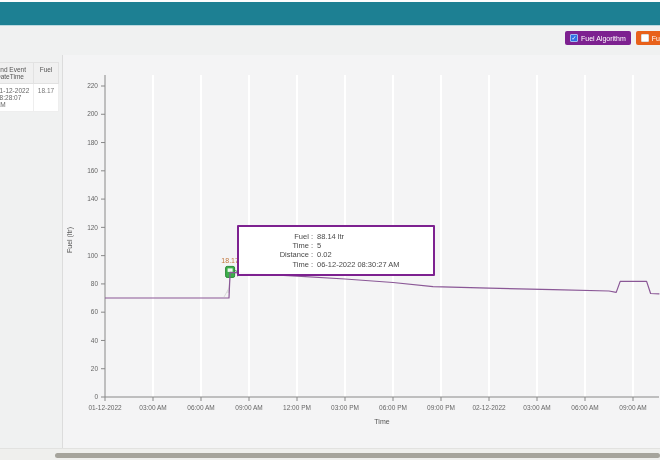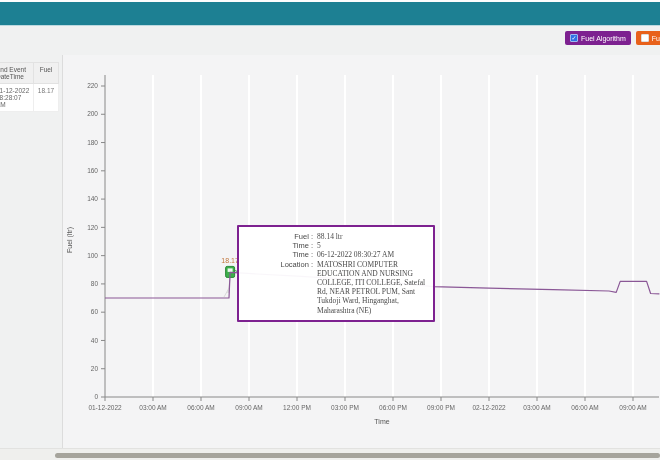--- a/index.html
+++ b/index.html
@@ -32,21 +32,21 @@
   
   .tooltip{
     position:absolute;left:237px;top:225px;width:188px;z-index:30;
     background:rgba(255,255,255,0.95);
     border:2px solid #7d2190;border-radius:1px;
     padding:5px 4px 5px 2px;font-size:7.5px;color:#4a4a4a;
   }
   .tt-row{display:flex;line-height:9.2px;}
   .tt-label{width:72px;text-align:right;flex:0 0 auto;}
   .tt-label::after{content:" :";}
-  .tt-value{padding-left:4px;line-height:9.2px;font-family:Liberation Serif, serif;}
+  .tt-value{padding-left:4px;line-height:9.2px;}
   
   .hscroll{position:absolute;left:0;bottom:0;width:660px;height:11px;background:#efefed;border-top:1px solid #e2e2e0;z-index:35;}
   .hscroll-thumb{position:absolute;left:55px;bottom:2px;width:605px;height:5px;background:#a6a49c;border-radius:3px;}
 </style>
 </head>
 <body>
 
 <div class="top-strip"></div>
 <div class="app-header"></div>
 
@@ -148,24 +148,24 @@
 <div class="tooltip" style="border-color: rgb(125, 33, 144);">
   <div class="tt-row">
       <span class="tt-label">Fuel</span>
       <span class="tt-value">88.14 ltr</span>
     </div>
   <div class="tt-row">
       <span class="tt-label">Time</span>
       <span class="tt-value">5</span>
     </div>
   <div class="tt-row">
+      <span class="tt-label">Distance</span>
+      <span class="tt-value">0.02</span>
+    </div>
+  <div class="tt-row">
       <span class="tt-label">Time</span>
       <span class="tt-value">06-12-2022 08:30:27 AM</span>
-    </div>
-  <div class="tt-row">
-      <span class="tt-label">Location</span>
-      <span class="tt-value">MATOSHRI COMPUTER EDUCATION AND NURSING COLLEGE, ITI COLLEGE, Satefal Rd, NEAR PETROL PUM, Sant Tukdoji Ward, Hinganghat, Maharashtra (NE)</span>
     </div>
 </div>
 
 <div class="hscroll">
   <div class="hscroll-thumb"></div>
 </div>
 
 </body></html>

